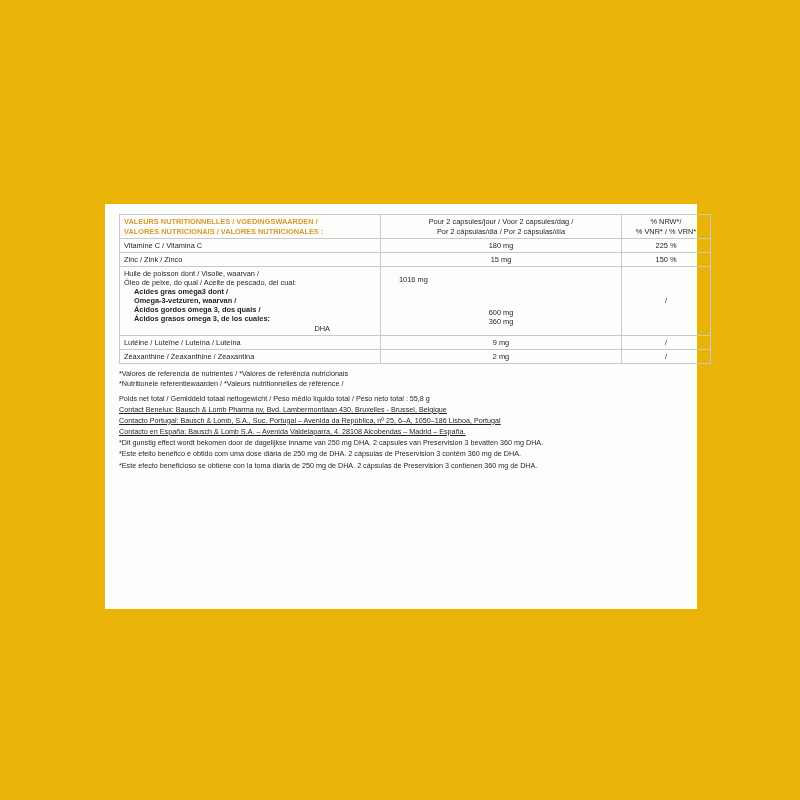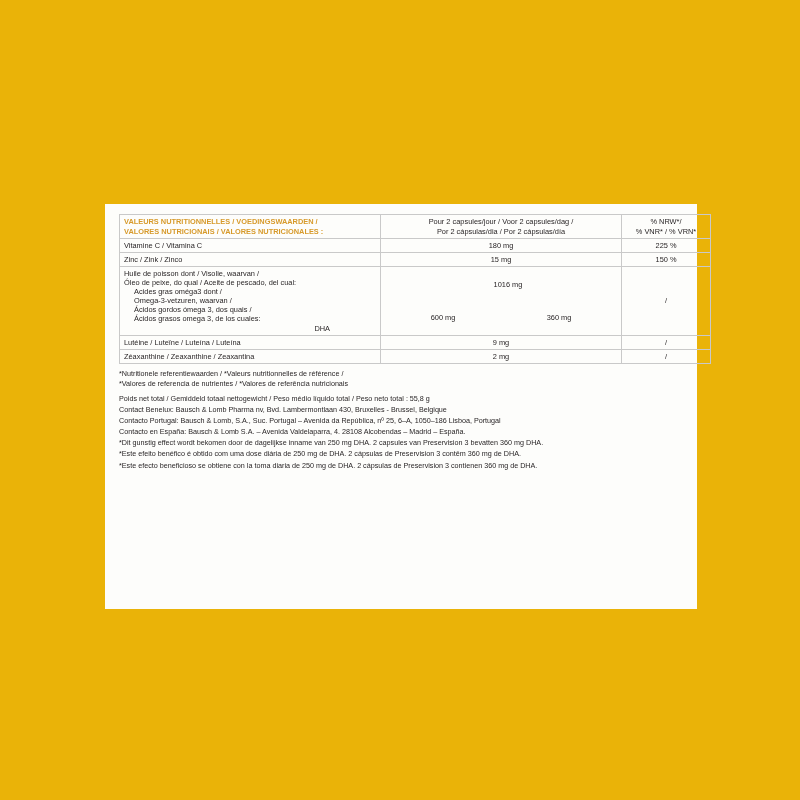--- a/index.html
+++ b/index.html
@@ -70,41 +70,42 @@
     line-height: 1.3;
     color: #231f20;
     text-align: center;
   }
   .cell-left { text-align: left; }
 
   .fish-name {
     font-size: 7.4px;
     line-height: 1.22;
   }
-  .fish-name .indent { padding-left: 10px; display: block; }
+  .fish-name .indent { padding-left: 10px; display: block; font-weight: bold; }
   .dha-row-label {
     text-align: right;
     padding-right: 46px;
     font-size: 7.4px;
   }
   .two-val {
     display: flex;
     width: 100%;
+    flex-direction: column;
   }
   .two-val span { flex: 1; text-align: center; }
 
   .footnotes {
     margin-top: 5px;
     font-size: 7.2px;
     line-height: 1.45;
     color: #231f20;
   }
   .block-gap { }
   .contacts { font-size: 7.2px; line-height: 1.5; color: #231f20; }
-  .contacts .u { }
+  .contacts .u { text-decoration: underline; }
   .benefit { font-size: 7.2px; line-height: 1.55; color: #231f20; }
   .benefit div { white-space: nowrap; }
 </style>
 </head>
 <body>
 
 <div id="page">
   <div id="label-panel">
     <div class="inner">
 
@@ -142,21 +143,21 @@
             <td class="c1 fish-name">
               <div>Huile de poisson dont / Visolie, waarvan /</div>
               <div>Óleo de peixe, do qual / Aceite de pescado, del cual:</div>
               <span class="indent">Acides gras oméga3 dont /</span>
               <span class="indent">Omega-3-vetzuren, waarvan /</span>
               <span class="indent">Ácidos gordos ómega 3, dos quais /</span>
               <span class="indent">Ácidos grasos omega 3, de los cuales:</span>
               <div class="dha-row-label">DHA</div>
             </td>
             <td class="c2">
-              <div style="text-align:center; padding-left:14px;">1016 mg</div>
+              <div style="text-align:left; padding-left:14px;">1016 mg</div>
               <div style="height:24px;"></div>
               <div class="two-val">
                 <span>600 mg</span>
                 <span>360 mg</span>
               </div>
             </td>
             <td class="c3">/</td>
           </tr>
 
           <tr>
@@ -167,22 +168,22 @@
 
           <tr>
             <td class="c1 cell-left">Zéaxanthine / Zeaxanthine / Zeaxantina</td>
             <td class="c2">2 mg</td>
             <td class="c3">/</td>
           </tr>
         </tbody>
       </table>
 
       <div class="footnotes">
+        <div>*Valores de referencia de nutrientes / *Valores de referência nutricionais</div>
         <div>*Nutritionele referentiewaarden / *Valeurs nutritionnelles de référence /</div>
-        <div>*Valores de referencia de nutrientes / *Valores de referência nutricionais</div>
       </div>
 
       <div class="footnotes block-gap">Poids net total / Gemiddeld totaal nettogewicht / Peso médio líquido total / Peso neto total : 55,8 g</div>
 
       <div class="contacts block-gap">
         <div class="u">Contact Benelux: Bausch &amp; Lomb Pharma nv, Bvd. Lambermontlaan 430, Bruxelles - Brussel, Belgique</div>
         <div class="u">Contacto Portugal: Bausch &amp; Lomb, S.A., Suc. Portugal – Avenida da República, nº 25, 6–A, 1050–186 Lisboa, Portugal</div>
         <div class="u">Contacto en España: Bausch &amp; Lomb S.A. – Avenida Valdelaparra, 4. 28108 Alcobendas – Madrid – España.</div>
       </div>
 

